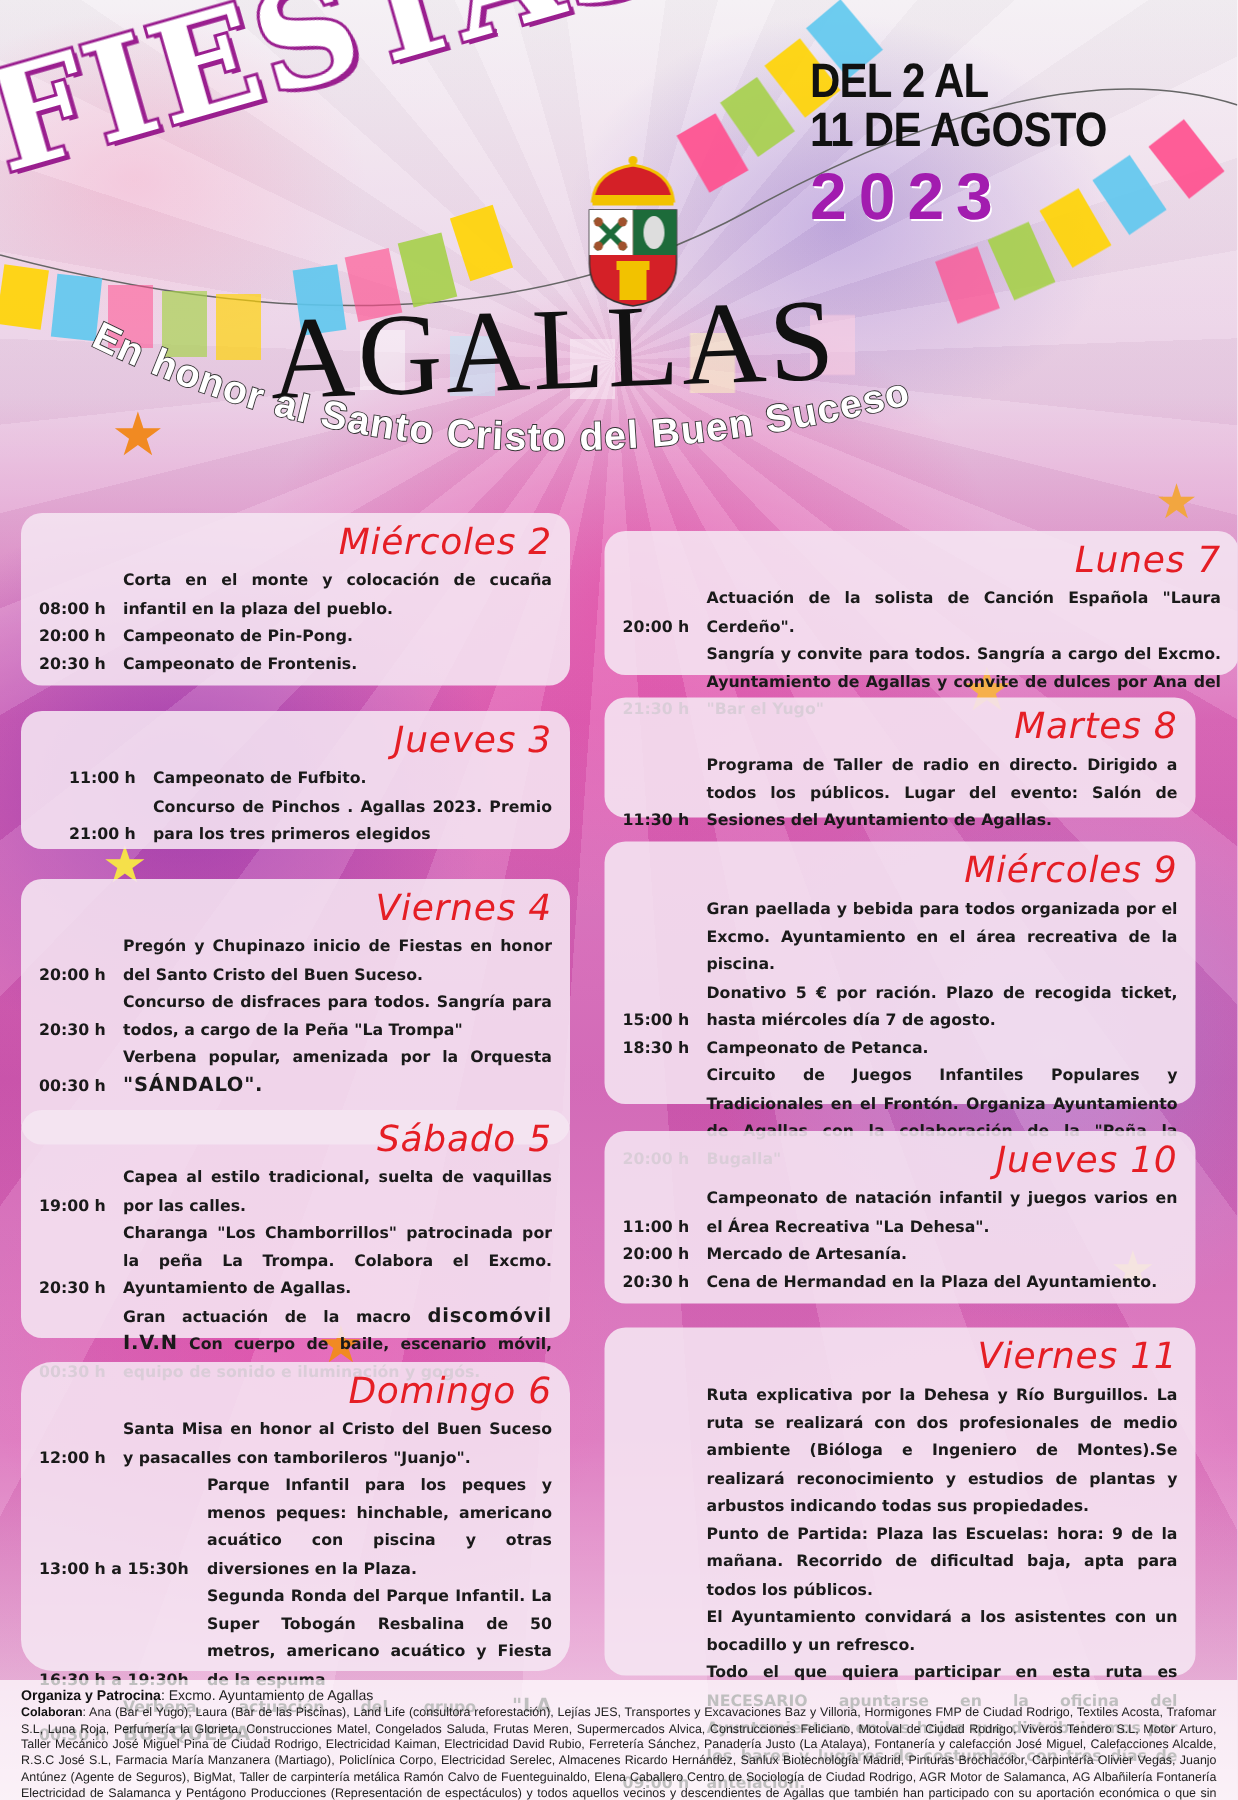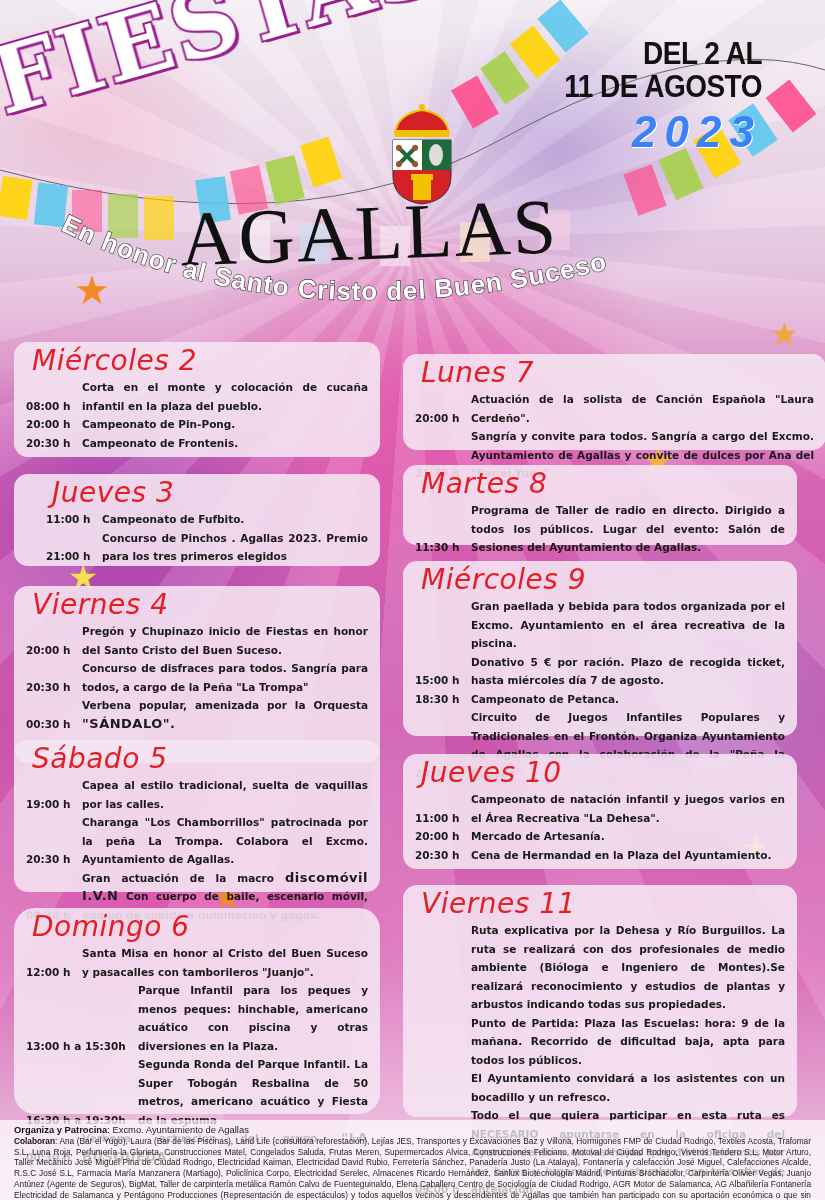--- a/index.html
+++ b/index.html
@@ -25,44 +25,44 @@
   .fiestas {
     position: absolute; left: 10px; top: 28px;
     font-family: "DejaVu Serif", serif; font-weight: bold; font-size: 92px;
     color: #fff; letter-spacing: 2px;
     -webkit-text-stroke: 4px #9a1f8f;
     paint-order: stroke fill;
     transform: rotate(-16deg); transform-origin: left bottom;
     text-shadow: 3px 3px 0 #9a1f8f;
   }
   .dates {
-    position: absolute; left: 512px; top: 38px; width: 250px; text-align: right;
+    position: absolute; left: 540px; top: 38px; width: 250px; text-align: left;
     font-family: "Liberation Sans", sans-serif; font-weight: bold; color: #111;
   }
   .dates .l1 { font-size: 28px; letter-spacing: -0.5px; line-height: 32px; transform: scaleY(1.15); }
   .dates .l2 { font-size: 28px; letter-spacing: -0.5px; line-height: 34px; transform: scaleY(1.15); }
-  .dates .year { font-size: 44px; color: #3b82f6; letter-spacing: 8px; line-height: 52px; margin-top: 2px;
-     text-shadow: 1px 1px 0 #fff; font-style: italic; }
+  .dates .year { font-size: 44px; color: #a21caf; letter-spacing: 8px; line-height: 52px; margin-top: 2px;
+     text-shadow: 1px 1px 0 #fff; }
   .bunting { position: absolute; left: 0; top: 0; }
   .crest { position: absolute; left: 385px; top: 100px; width: 74px; height: 106px; }
   .agallas {
     position: absolute; left: 180px; top: 188px;
     font-family: "Liberation Serif", serif; font-size: 78px; color: #111; letter-spacing: 2px;
     transform: rotate(-2deg);
   }
   .subtitle-arc { position: absolute; left: 0; top: 190px; }
   .star { position: absolute; font-size: 40px; line-height: 1; }
   
   .day {
     position: absolute; background: rgba(245, 230, 242, 0.88); border-radius: 14px;
     padding: 4px 12px 8px 12px;
   }
   .day-title {
     font-family: "DejaVu Sans", sans-serif; font-style: italic; color: #e51e25;
-    font-size: 28px; line-height: 30px; margin-left: 6px; margin-bottom: 2px; letter-spacing: 0.5px;
+    font-size: 24px; line-height: 30px; margin-left: 6px; margin-bottom: 2px; letter-spacing: 0.5px; text-align: right;
   }
   .event { display: flex; font-size: 10.5px; line-height: 18.5px; color: #1a1a1a; font-weight: bold; align-items: flex-end; }
   .event .time { flex: 0 0 56px; white-space: nowrap; }
   .event .time.wide { flex: 0 0 112px; }
   .event .desc { flex: 1; text-align: justify; }
   .event .desc b.hl { font-size: 13px; letter-spacing: 0.5px; }
   
   .footer {
     position: absolute; left: 0; top: 1120px; width: 825px; height: 92px;
     background: rgba(255,255,255,0.72);

